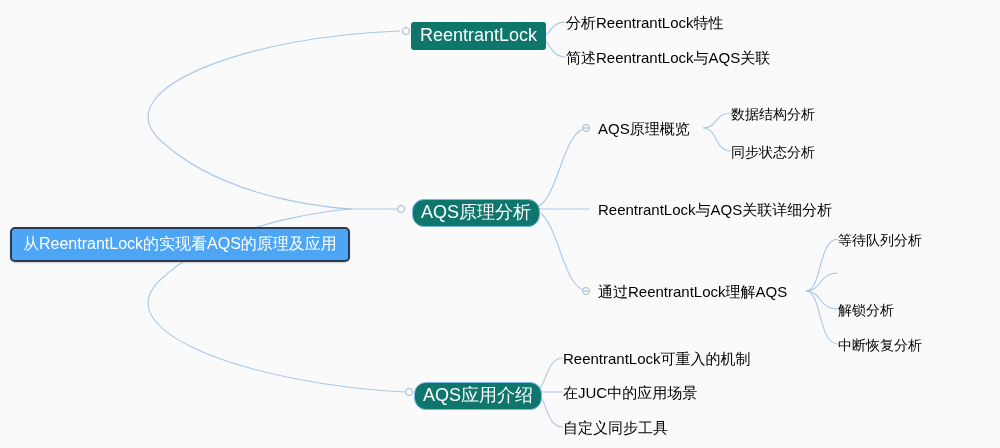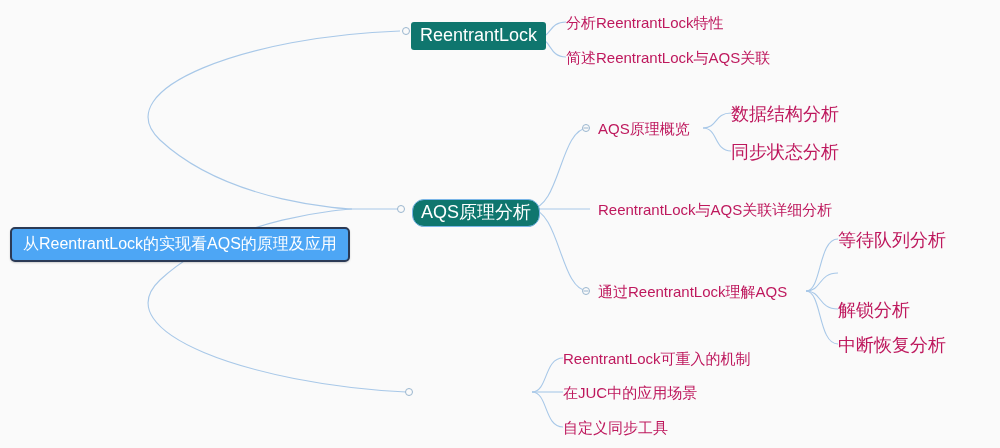--- a/index.html
+++ b/index.html
@@ -71,27 +71,27 @@
     line-height: 19px;
   }
   .node.branch.outlined {
     border: 1px solid #7bb6e8;
     border-radius: 12px;
     padding: 3px 8px 4px 8px;
   }
 
   
   .node.leaf {
-    color: #be185d;
+    color: #000000;
     font-size: 15px;
     line-height: 19px;
     padding: 1px 2px;
   }
   .node.leaf.small {
-    font-size: 18px;
+    font-size: 14px;
     line-height: 18px;
   }
 </style>
 </head>
 <body>
 
 <div id="canvas">
 
   <svg class="links" viewBox="0 0 1000 448">
 
@@ -167,20 +167,23 @@
   <div class="node leaf small" style="left:836px; top:230px;">
     <span>等待队列分析</span>
   </div>
   <div class="node leaf small" style="left:836px; top:300px;">
     <span>解锁分析</span>
   </div>
   <div class="node leaf small" style="left:836px; top:335px;">
     <span>中断恢复分析</span>
   </div>
 
+  <div class="node branch outlined" style="left:414px; top:382px;">
+    <span>AQS应用介绍</span>
+  </div>
   <div class="node leaf" style="left:561px; top:382px;">
     <span>在JUC中的应用场景</span>
   </div>
   <div class="node leaf" style="left:561px; top:348px;">
     <span>ReentrantLock可重入的机制</span>
   </div>
   <div class="node leaf" style="left:561px; top:417px;">
     <span>自定义同步工具</span>
   </div>
 

